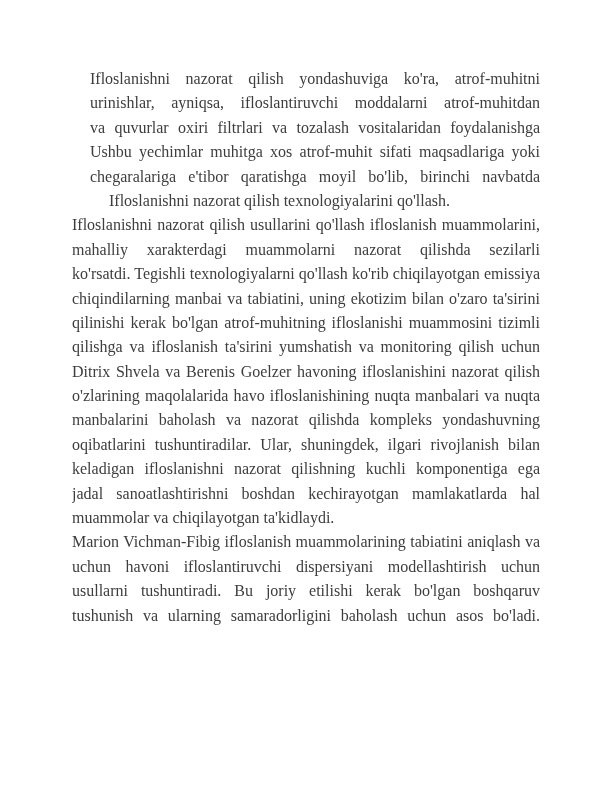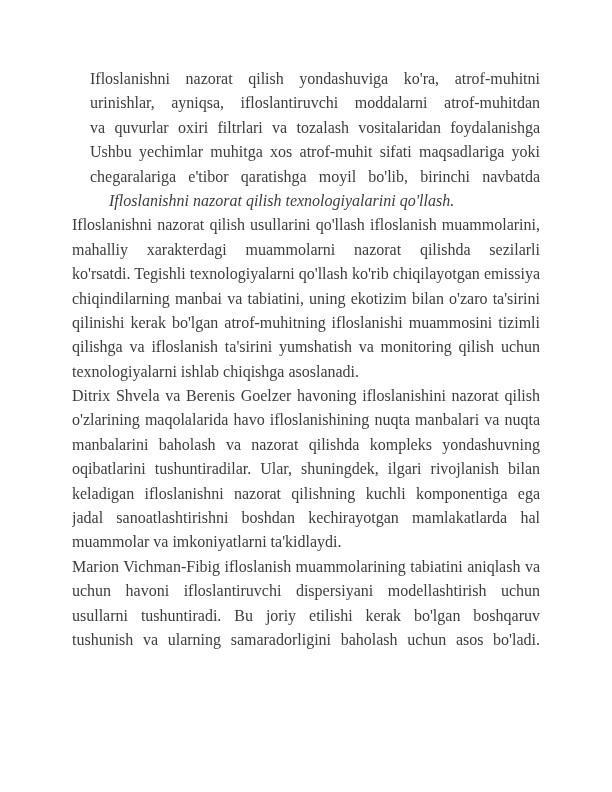--- a/index.html
+++ b/index.html
@@ -38,21 +38,20 @@
     text-align-last: justify;
   }
   .line.endline {
     text-align: left;
     text-align-last: left;
   }
   .para.indented-block {
     margin-left: 18px;
   }
   .para.heading-italic .line {
-    font-style: italic;
     text-align: center;
     text-align-last: left;
     padding-left: 37px;
   }
 </style>
 </head>
 <body>
 
 <div class="page">
   <div class="doc-body">
@@ -66,30 +65,29 @@
       <div class="para heading-italic">
         <div class="line endline">Ifloslanishni nazorat qilish texnologiyalarini qo'llash.</div>
       </div>
       <div class="para body">
         <div class="line">Ifloslanishni nazorat qilish usullarini qo'llash ifloslanish muammolarini, ayniqsa</div>
         <div class="line">mahalliy xarakterdagi muammolarni nazorat qilishda sezilarli samaradorlikni</div>
         <div class="line">ko'rsatdi. Tegishli texnologiyalarni qo'llash ko'rib chiqilayotgan emissiya yoki</div>
         <div class="line">chiqindilarning manbai va tabiatini, uning ekotizim bilan o'zaro ta'sirini va hal</div>
         <div class="line">qilinishi kerak bo'lgan atrof-muhitning ifloslanishi muammosini tizimli tahlil</div>
         <div class="line">qilishga va ifloslanish ta'sirini yumshatish va monitoring qilish uchun tegishli</div>
-        <div class="line endline">texnologiyalarni ishlab chiqishga asoslanadi.</div>
       </div>
       <div class="para body">
         <div class="line">Ditrix Shvela va Berenis Goelzer havoning ifloslanishini nazorat qilish bo'yicha</div>
         <div class="line">o'zlarining maqolalarida havo ifloslanishining nuqta manbalari va nuqta bo'lmagan</div>
         <div class="line">manbalarini baholash va nazorat qilishda kompleks yondashuvning ahamiyati va</div>
         <div class="line">oqibatlarini tushuntiradilar. Ular, shuningdek, ilgari rivojlanish bilan birga</div>
         <div class="line">keladigan ifloslanishni nazorat qilishning kuchli komponentiga ega bo'lmagan</div>
         <div class="line">jadal sanoatlashtirishni boshdan kechirayotgan mamlakatlarda hal qilinayotgan</div>
-        <div class="line endline">muammolar va imkoniyatlarni ta'kidlaydi.</div>
+        <div class="line endline">muammolar va chiqilayotgan ta'kidlaydi.</div>
       </div>
       <div class="para body">
         <div class="line">Marion Vichman-Fibig ifloslanish muammolarining tabiatini aniqlash va tavsiflash</div>
         <div class="line">uchun havoni ifloslantiruvchi dispersiyani modellashtirish uchun qo'llaniladigan</div>
         <div class="line">usullarni tushuntiradi. Bu joriy etilishi kerak bo'lgan boshqaruv vositalarini</div>
         <div class="line">tushunish va ularning samaradorligini baholash uchun asos bo'ladi. Potentsial</div>
       </div>
     </div>
 </div>
 

